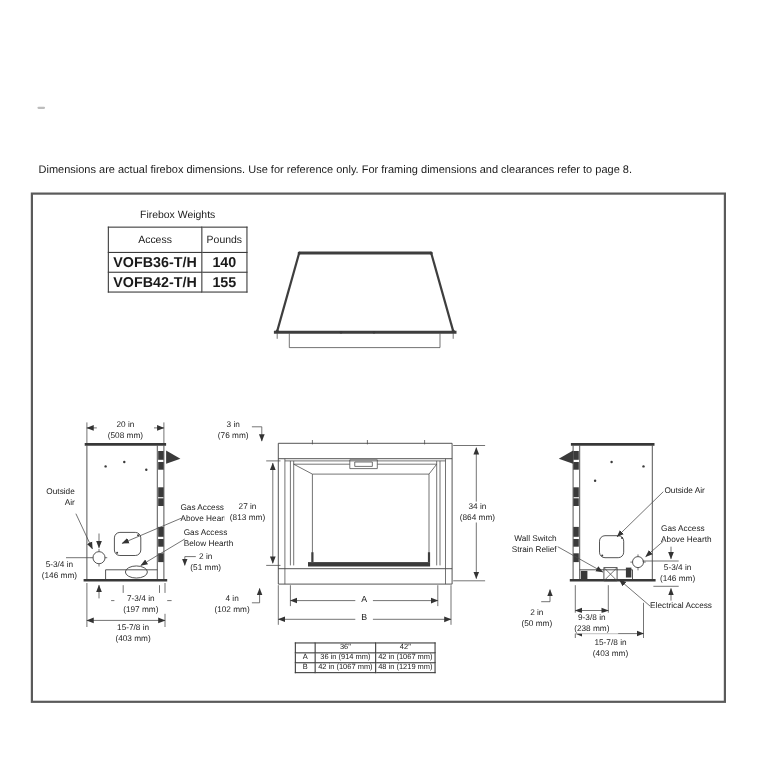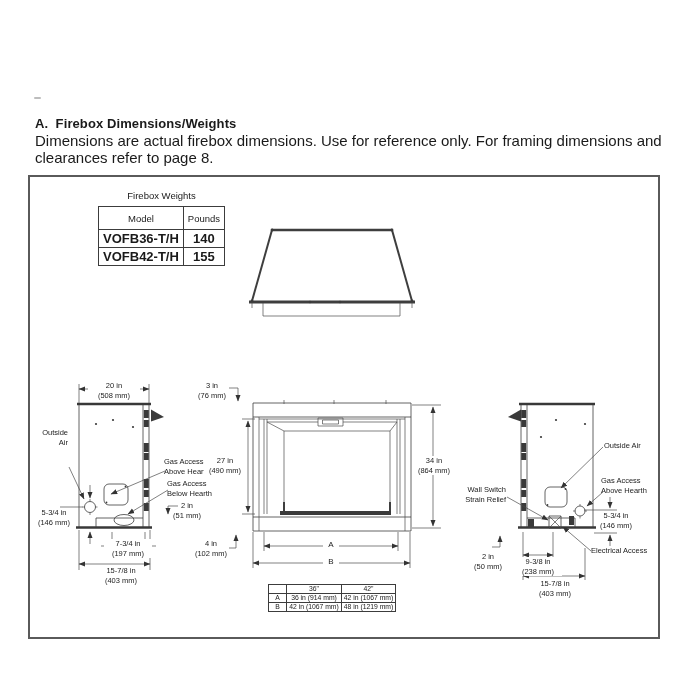--- a/index.html
+++ b/index.html
@@ -1,20 +1,20 @@
 <!DOCTYPE html>
 <html><head>
 <meta charset="utf-8">
 <style>
   html,body{margin:0;padding:0;background:#fff;}
   #page{position:relative;width:700px;height:700px;background:#ffffff;
         font-family:"Liberation Sans", sans-serif;color:#1a1a1a;overflow:hidden;}
   .abs{position:absolute;}
   #doc-title{left:35px;top:116px;font-size:13px;font-weight:bold;letter-spacing:.1px;}
-  #doc-intro{left:35px;top:132px;font-size:15px;width:640px;}
+  #doc-intro{left:35px;top:149px;font-size:10px;width:640px;}
   #figure-box{left:28px;top:175px;width:628px;height:460px;border:2px solid #5a5a5a;}
   #figure-caption{left:36px;top:616px;font-size:11.5px;font-weight:bold;}
   .stray{background:#bdbdbd;border-radius:1px;}
 
   
   #weights{left:65px;top:190px;width:127px;padding-left:33px;}
   #weights .wt-title{width:127px;text-align:center;font-size:9.5px;margin-bottom:5px;}
   #weights table{border-collapse:collapse;width:127px;}
   #weights td{border:1.2px solid #3c3c3c;text-align:center;vertical-align:middle;}
   #weights .hdr td{height:20px;font-size:9.5px;}
@@ -42,31 +42,30 @@
   .thin{stroke:#4a4a4a;stroke-width:.7;fill:none;}
   .fil{fill:#3a3a3a;stroke:none;}
 </style>
 </head>
 <body>
 
 <div id="page">
 
   <div class="abs stray" style="left:34px;top:97px;width:7px;height:2px;"></div>
 
-  <div class="abs" id="doc-title">A.&nbsp; Firebox Dimensions/Weights</div>
   <div class="abs" id="doc-intro">Dimensions are actual firebox dimensions. Use for reference only. For framing dimensions and clearances refer to page 8.</div>
 
   <div class="abs" id="figure-box"></div>
 
   <div class="abs" id="weights">
     <div class="wt-title">Firebox Weights</div>
     <table>
       <tbody>
           <tr class="hdr">
-        <td class="c-model">Model</td>
+        <td class="c-model">Access</td>
         <td class="c-lbs">Pounds</td>
       </tr>
       <tr class="row">
         <td>VOFB36-T/H</td>
         <td>140</td>
       </tr>
       <tr class="row">
         <td>VOFB42-T/H</td>
         <td>155</td>
       </tr>
@@ -213,39 +212,39 @@
         <path class="thin" d="M500,547 V536" marker-end="url(#ae)"></path>
       <path class="thin" d="M523,532 V560 M553,532 V560"></path>
       <path class="thin" d="M523,555 H553" marker-start="url(#as)" marker-end="url(#ae)"></path>
       <path class="thin" d="M523,560 V580 M585,548 V580"></path>
       <path class="thin" d="M523,576 H585" marker-start="url(#as)" marker-end="url(#ae)"></path>
     </g>
   </svg>
 
   <div class="dlab bg" style="left:88px;top:381px;width:52px;">20 in
 (508 mm)</div>
-  <div class="dlab rgt" style="left:30px;top:428px;width:38px;text-align:right;">Outside
+  <div class="dlab rgt" style="left:30px;top:442px;width:38px;text-align:right;">Outside
 Air</div>
   <div class="dlab lft" style="left:164px;top:457px;width:56px;">Gas Access
 Above Hearth</div>
   <div class="dlab lft" style="left:167px;top:479px;width:56px;">Gas Access
 Below Hearth</div>
   <div class="dlab" style="left:32px;top:508px;width:44px;">5-3/4 in
 (146 mm)</div>
   <div class="dlab" style="left:170px;top:501px;width:34px;">2 in
 (51 mm)</div>
   <div class="dlab bg" style="left:104px;top:539px;width:48px;">7-3/4 in
 (197 mm)</div>
   <div class="dlab" style="left:97px;top:566px;width:48px;">15-7/8 in
 (403 mm)</div>
 
   <div class="dlab" style="left:194px;top:381px;width:36px;">3 in
 (76 mm)</div>
   <div class="dlab bg" style="left:204px;top:456px;width:42px;">27 in
-(490 mm)</div>
+(813 mm)</div>
   <div class="dlab bg" style="left:412px;top:456px;width:44px;">34 in
 (864 mm)</div>
   <div class="dlab" style="left:192px;top:539px;width:38px;">4 in
 (102 mm)</div>
   <div class="dlab bg ab" style="left:323px;top:540px;width:16px;">A</div>
   <div class="dlab bg ab" style="left:323px;top:557px;width:16px;">B</div>
 
   <div class="dlab lft" style="left:604px;top:441px;width:54px;">Outside Air</div>
   <div class="dlab lft" style="left:601px;top:476px;width:56px;">Gas Access
 Above Hearth</div>

